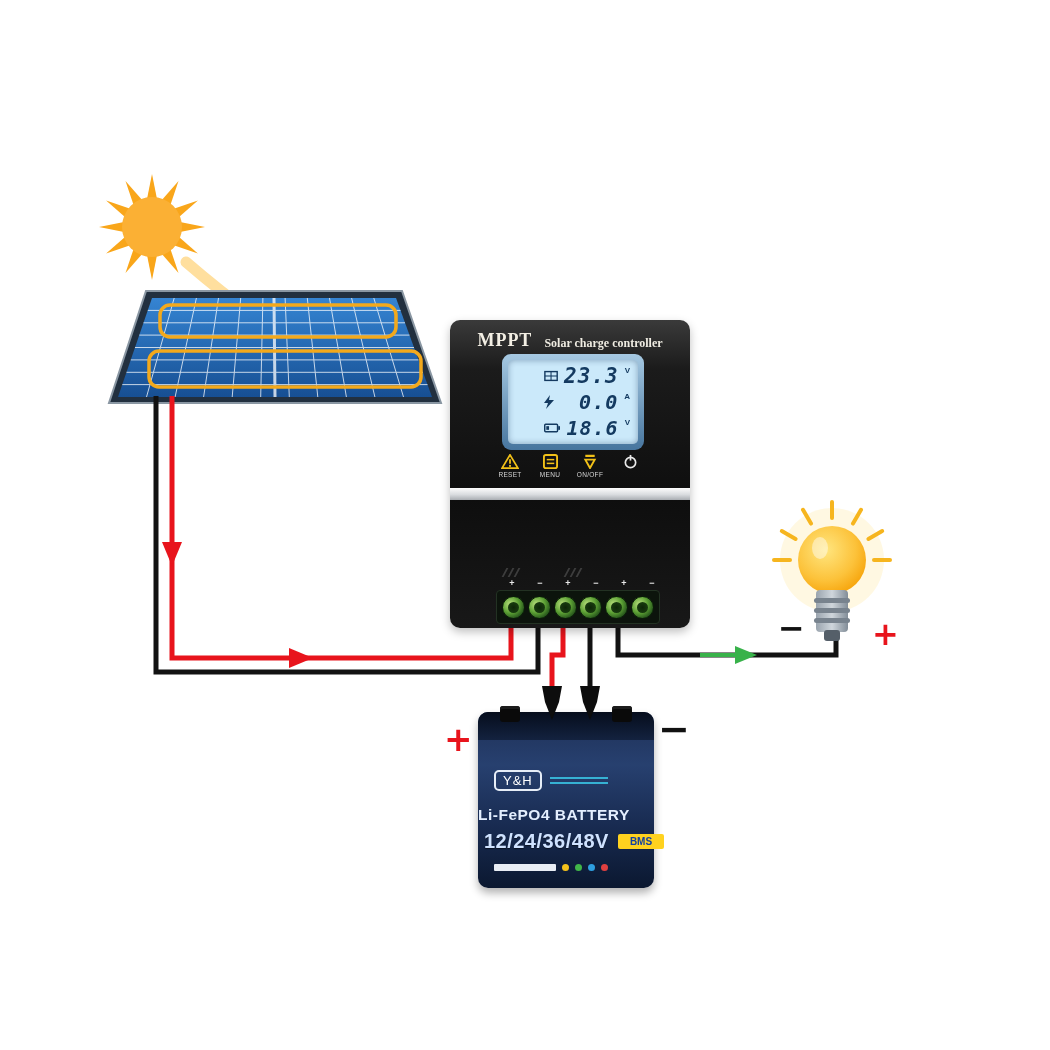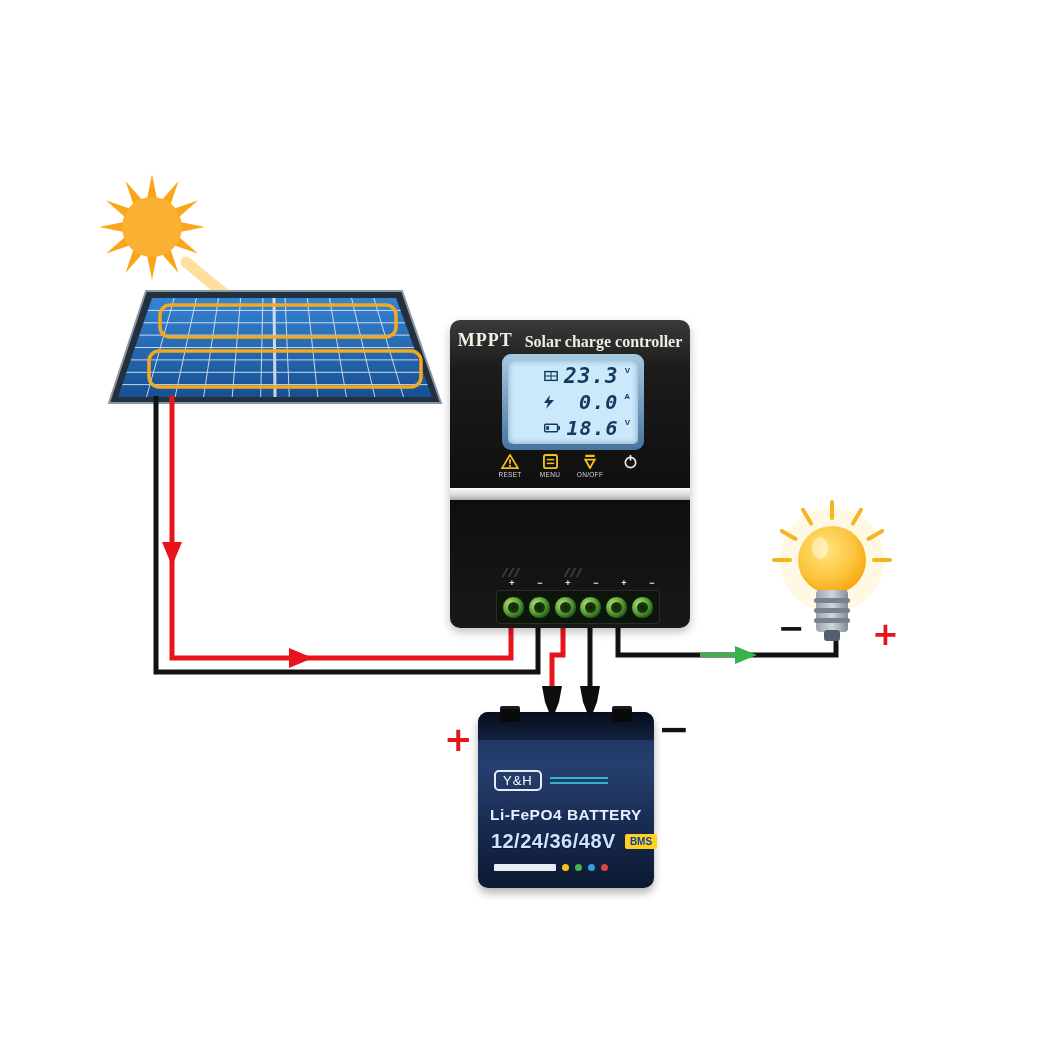--- a/index.html
+++ b/index.html
@@ -14,21 +14,21 @@
   .pol-black { color:#111111; }
 
   
   .controller {
     left:450px; top:320px; width:240px; height:308px;
     background:linear-gradient(180deg,#3a3a3a 0%, #1b1b1b 16%, #0e0e0e 58%, #181818 100%);
     border-radius:10px; box-shadow:0 4px 10px rgba(0,0,0,.25);
   }
   .ctrl-header { position:absolute; top:10px; left:0; right:0; display:flex; align-items:flex-end; justify-content:center; gap:12px; }
   .ctrl-brand { font-family:"Liberation Serif",serif; font-weight:bold; font-size:18px; color:#f3efe4; letter-spacing:1px; }
-  .ctrl-title { font-family:"Liberation Serif",serif; font-weight:bold; font-size:16px; color:#efece2; }
+  .ctrl-title { font-family:"Liberation Serif",serif; font-weight:bold; font-size:12px; color:#efece2; }
   .lcd { position:absolute; left:52px; top:34px; width:142px; height:96px;
     background:linear-gradient(180deg,#a6c9e2,#47759e); border-radius:9px; padding:6px; box-sizing:border-box; }
   .lcd-screen { width:100%; height:100%; background:#cbe9fa; border-radius:5px; padding:3px 8px; box-sizing:border-box;
     display:flex; flex-direction:column; justify-content:space-around; box-shadow:inset 0 0 6px rgba(20,50,90,.4); }
   .lcd-row { display:flex; align-items:center; gap:6px; color:#143a60;padding-left:28px; }
   .lcd-val { margin-left:auto; font-family:"DejaVu Sans Mono",monospace; font-weight:bold; font-style:italic; font-size:20px; letter-spacing:1px; }
   .lcd-row.big .lcd-val { font-size:21px; }
   .lcd-unit { font-size:8px; font-weight:bold; align-self:flex-start; margin-top:2px; }
   .btn-row { position:absolute; top:134px; left:0; right:0; display:flex; justify-content:center; gap:13px; }
   .btn { display:flex; flex-direction:column; align-items:center; width:27px; }
@@ -58,25 +58,25 @@
     background:linear-gradient(180deg,#060d1c,#13223f); }
   .knob { position:absolute; top:-6px; width:20px; height:16px; background:#0a0a0a; border-radius:3px;
     box-shadow:inset 0 3px 0 #1c1c1c; }
   .knob-pos { left:22px; }
   .knob-neg { left:134px; }
   .bat-row1 { position:absolute; top:58px; left:16px; display:flex; align-items:center; gap:8px; }
   .yh-badge { border:2px solid #e6edf7; border-radius:5px; color:#ffffff; font-weight:normal; font-size:13px;
     padding:1px 7px; letter-spacing:1px; }
   .cyan-bars { display:flex; flex-direction:column; gap:3px; }
   .cyan-bars i { display:block; width:58px; height:2px; background:#39c7e6; opacity:.85; }
-  .bat-name { position:absolute; top:94px; left:0; width:100%; text-align:center; color:#e4efff;
+  .bat-name { position:absolute; top:94px; left:0; width:100%; color:#e4efff;
     font-weight:bold; font-size:15.5px; letter-spacing:.5px; }
   .bat-row2 { position:absolute; top:118px; left:8px; width:100%; display:flex; justify-content:center; align-items:center; gap:9px; }
   .bat-voltage { color:#cfe2ff; font-weight:bold; font-size:20px; text-shadow:0 1px 1px rgba(0,0,0,.5); letter-spacing:.5px; }
-  .bms-badge { background:#ffd21f; color:#1440a0; font-weight:bold; font-size:10px; padding:2px 5px; border-radius:2px; }
+  .bms-badge { background:#ffd21f; color:#1440a0; font-weight:bold; font-size:10px; padding:2px 12px; border-radius:2px; }
   .bat-certs { position:absolute; top:152px; left:16px; display:flex; align-items:center; gap:6px; }
   .cert-strip { display:block; width:62px; height:7px; background:#e8edf4; border-radius:1px; }
   .bat-certs i { display:block; width:7px; height:7px; border-radius:50%; }
   .bat-certs .d1 { background:#f5c21b; } .bat-certs .d2 { background:#41b649; }
   .bat-certs .d3 { background:#2e9fe0; } .bat-certs .d4 { background:#e04040; }
 
   .lbl-battery-plus  { left:444px; top:722px; font-size:34px; }
   .lbl-battery-minus { left:658px; top:710px; font-size:38px; }
   .lbl-load-minus    { left:778px; top:612px; font-size:32px; }
   .lbl-load-plus     { left:872px; top:618px; font-size:32px; }

